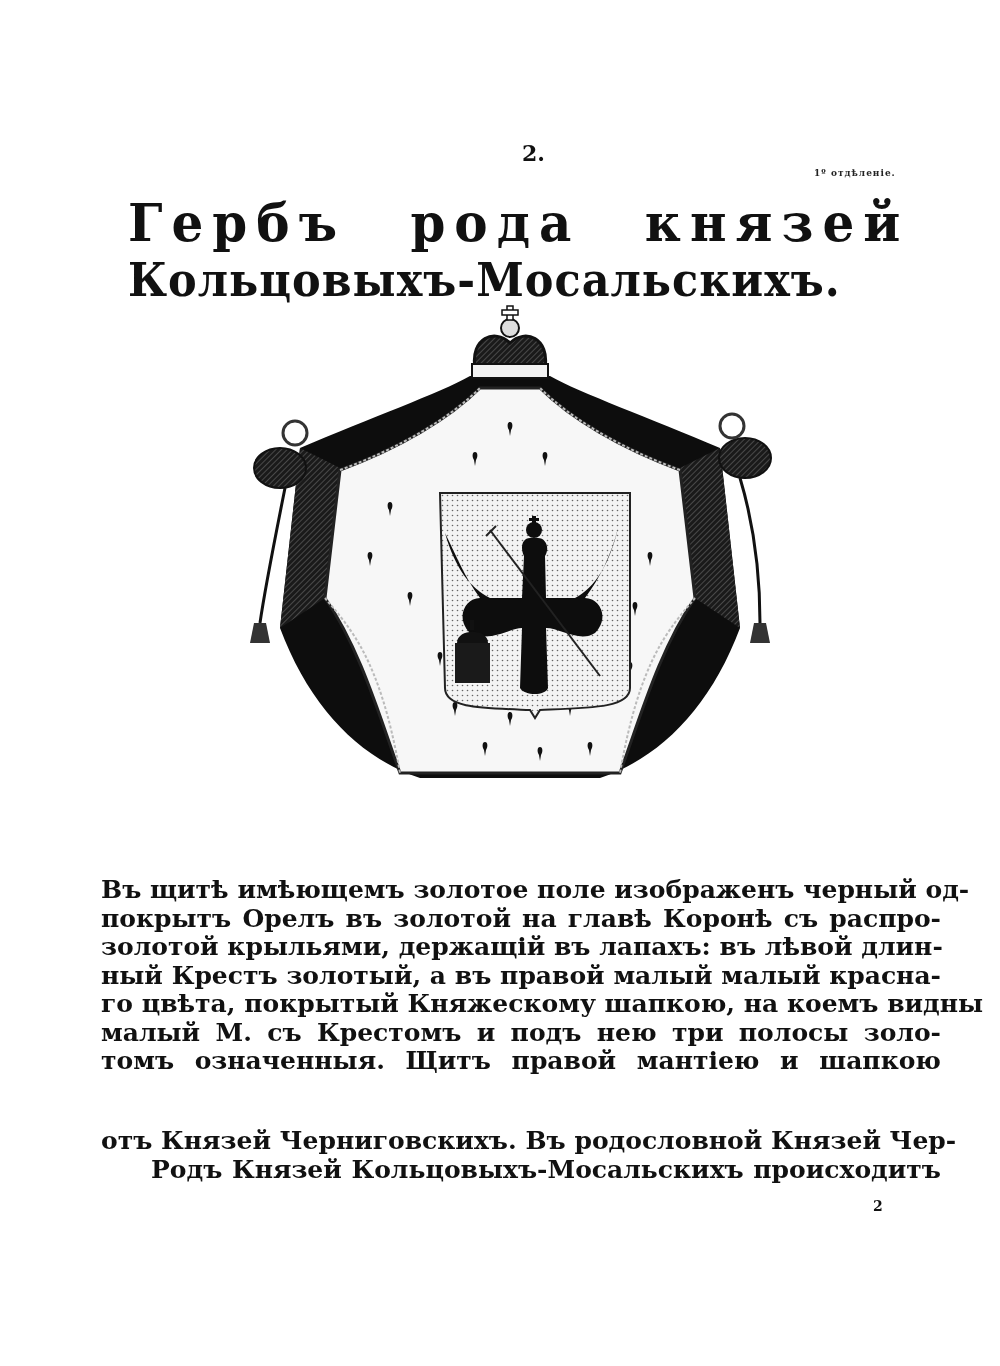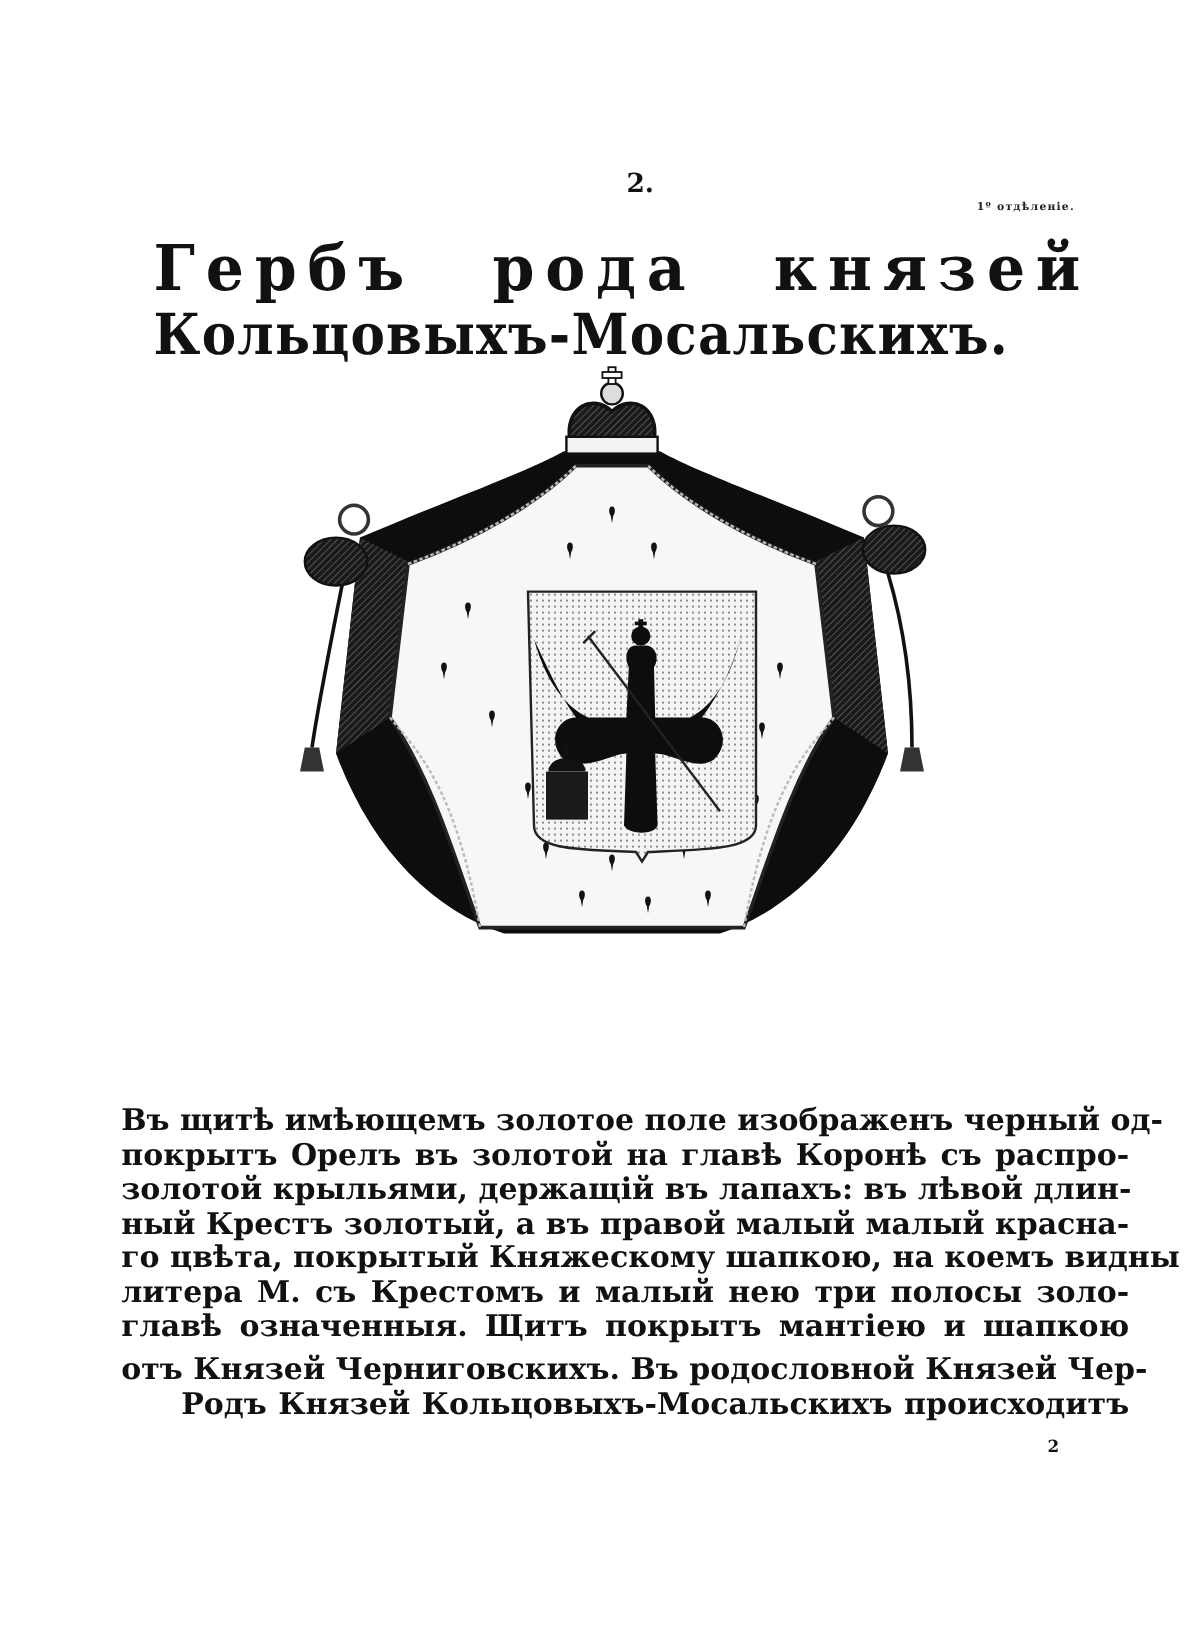--- a/index.html
+++ b/index.html
@@ -11,21 +11,21 @@
 
   .title { position: absolute; left: 128px; width: 800px; font-family: "DejaVu Serif", serif; font-weight: bold; color: #111; white-space: nowrap; }
   .title.l1 { top: 192px; font-size: 50px; letter-spacing: 9px; word-spacing: 38px; transform: scaleY(1.05); transform-origin: left top; }
   .title.l2 { top: 252px; font-size: 43px; letter-spacing: 1px; transform: scaleY(1.1); transform-origin: left top; }
 
   .emblem { position: absolute; left: 240px; top: 298px; width: 540px; height: 520px; }
 
   .body-text { position: absolute; left: 101px; width: 840px; font-family: "DejaVu Serif", serif; font-weight: bold; font-size: 25px; color: #111; }
   .body-text .line { height: 28.5px; line-height: 28.5px; white-space: nowrap; text-align: justify; text-align-last: justify; }
   .body-text .line.last { text-align-last: left; }
-  .p1 { top: 876px; margin-top: 44px; }
+  .p1 { top: 876px; }
   .p2 { top: 1127px; }
   .p2 .indent { padding-left: 50px; }
 
   .page-sig { position: absolute; left: 873px; top: 1198px; font-family: "DejaVu Serif", serif; font-weight: bold; font-size: 14px; color: #111; }
 </style>
 </head>
 <body>
 
 <div class="page">
 
@@ -123,22 +123,22 @@
       <path d="M514,325 L526,325 L530,345 L510,345 Z" fill="#333"></path>
     </g>
   </svg>
 
   <div class="body-text p1">
     <div class="line">Въ щитѣ имѣющемъ золотое поле изображенъ черный од-</div>
     <div class="line">покрытъ Орелъ въ золотой на главѣ Коронѣ съ распро-</div>
     <div class="line">золотой крыльями, держащій въ лапахъ: въ лѣвой длин-</div>
     <div class="line">ный Крестъ золотый, а въ правой малый малый красна-</div>
     <div class="line">го цвѣта, покрытый Княжескому шапкою, на коемъ видны</div>
-    <div class="line">литера М. съ Крестомъ и малый нею три полосы золо-</div>
-    <div class="line">главѣ означенныя. Щитъ покрытъ мантіею и шапкою</div>
+    <div class="line">малый М. съ Крестомъ и подъ нею три полосы золо-</div>
+    <div class="line">томъ означенныя. Щитъ правой мантіею и шапкою</div>
   </div>
 
   <div class="body-text p2">
     <div class="line">отъ Князей Черниговскихъ. Въ родословной Князей Чер-</div>
     <div class="line indent">Родъ Князей Кольцовыхъ-Мосальскихъ происходитъ</div>
   </div>
 
   <div class="page-sig">2</div>
 </div>
 

